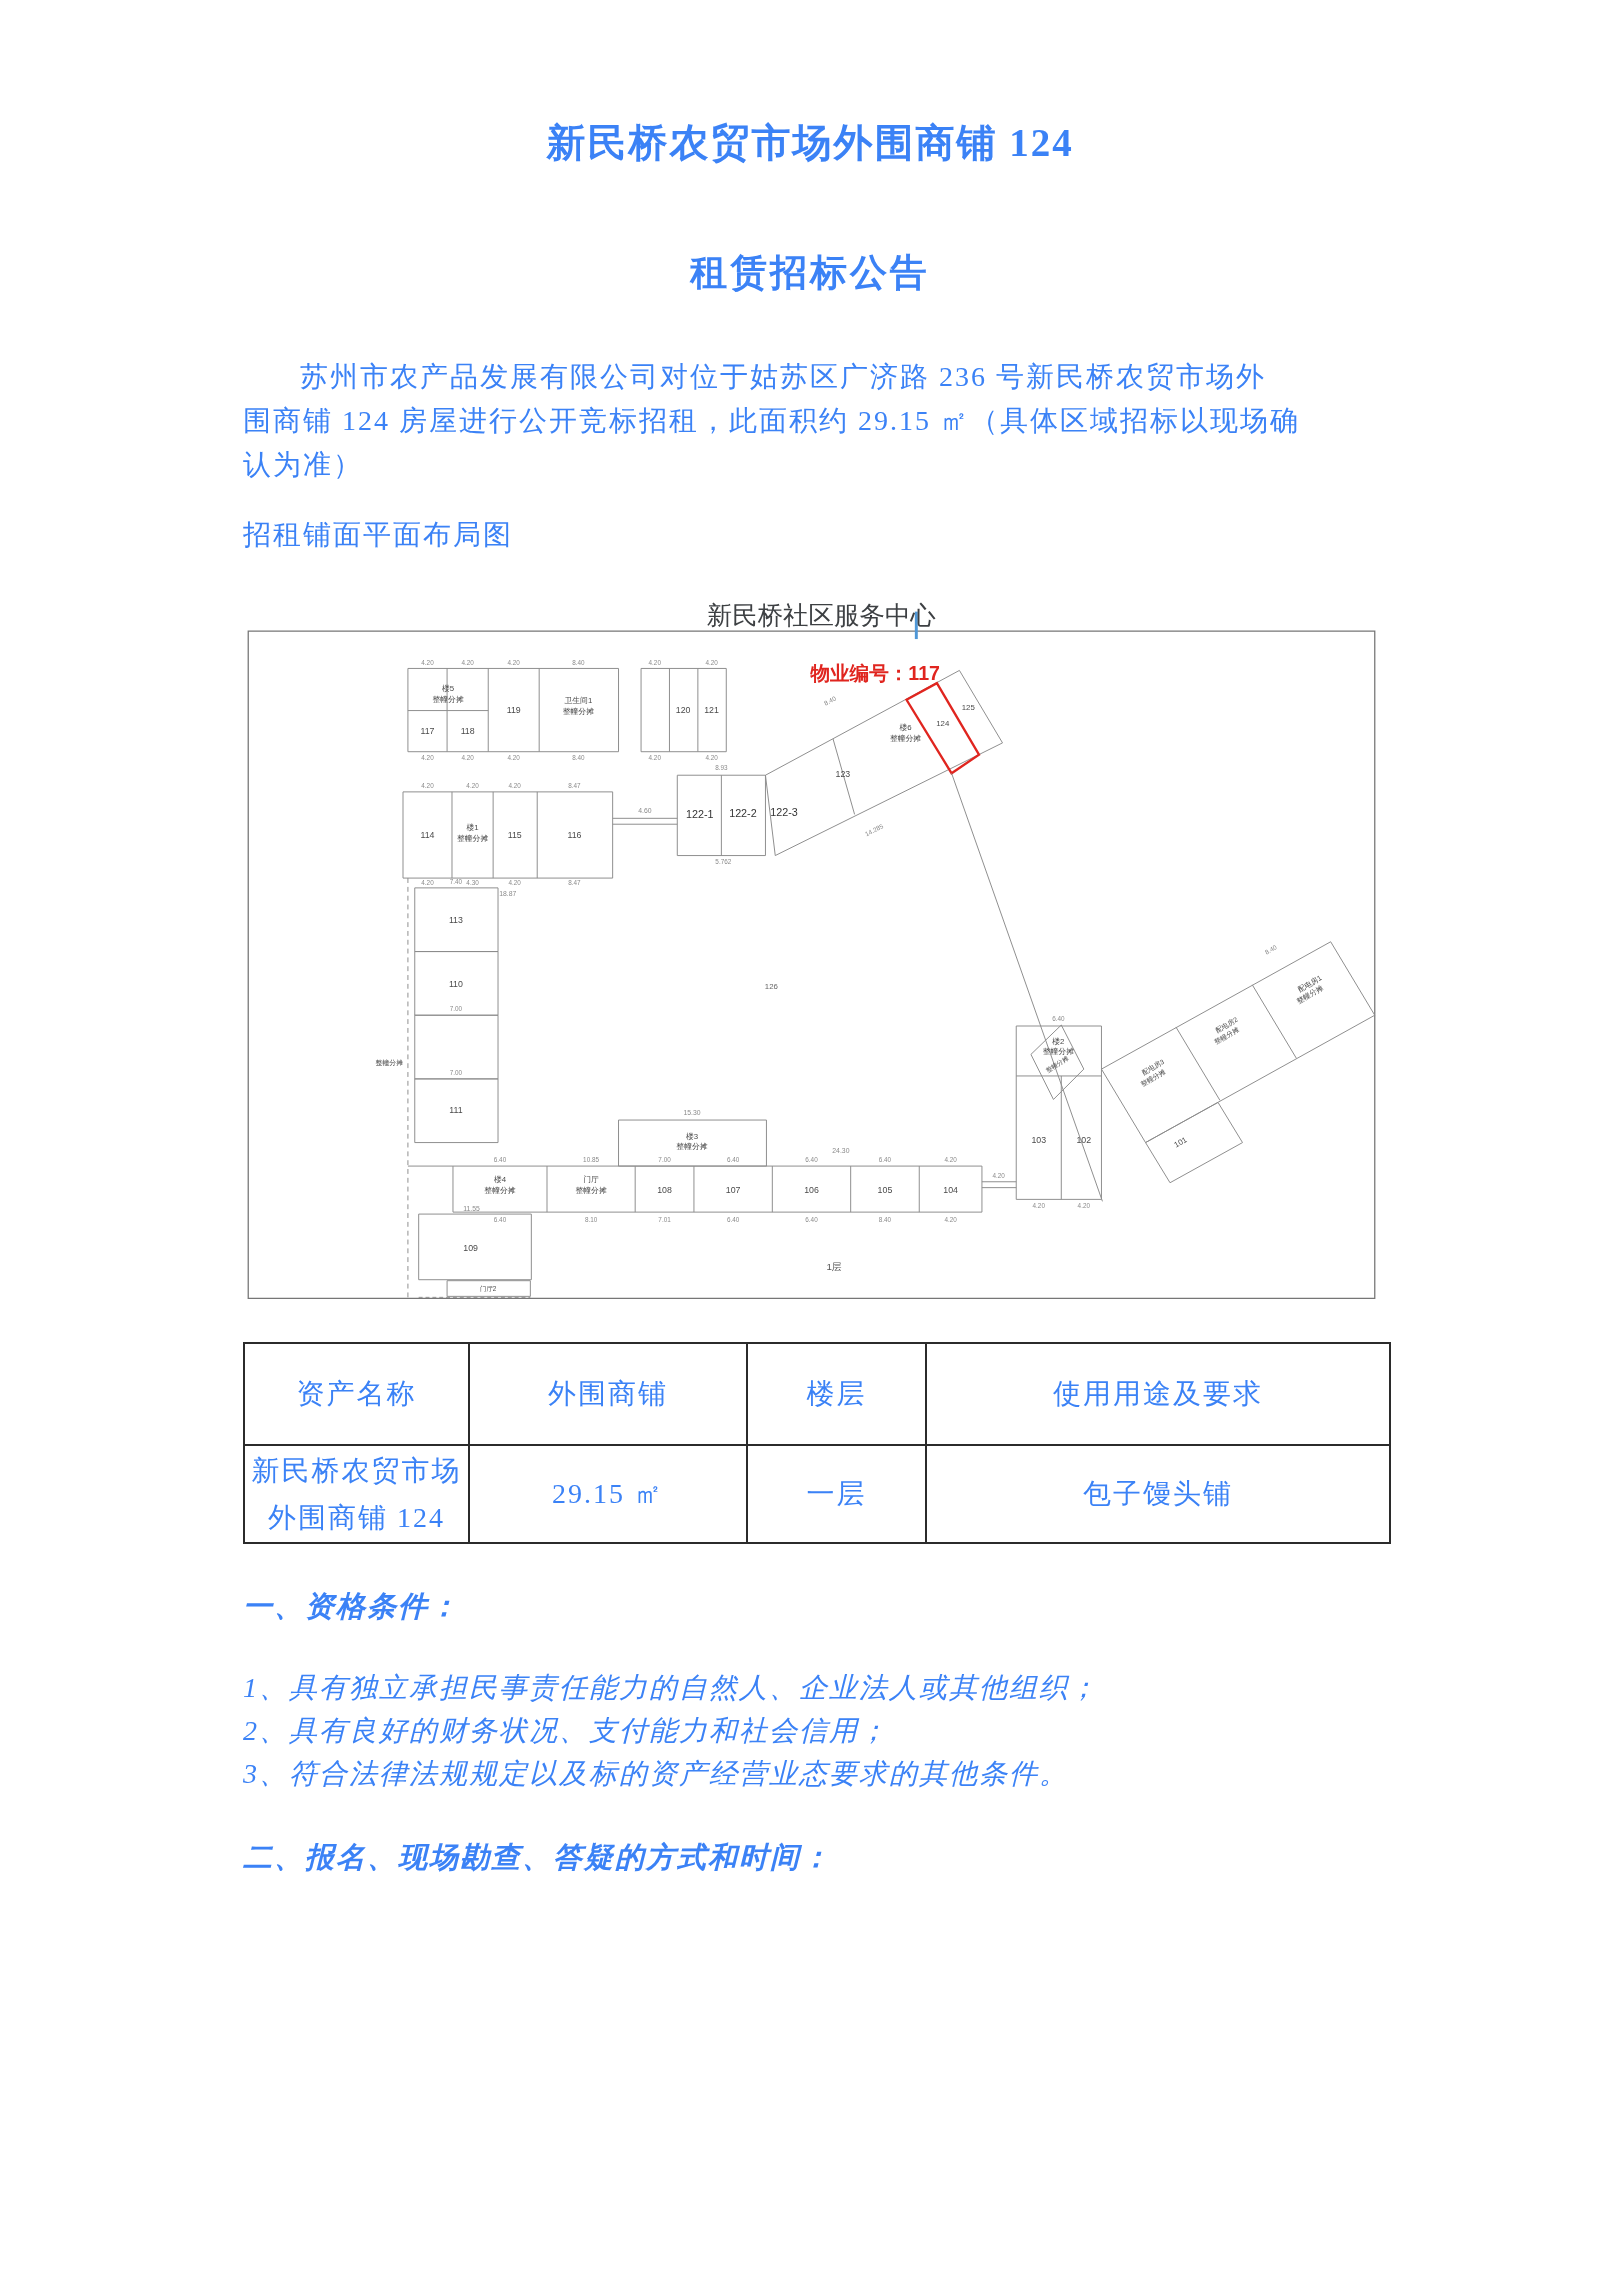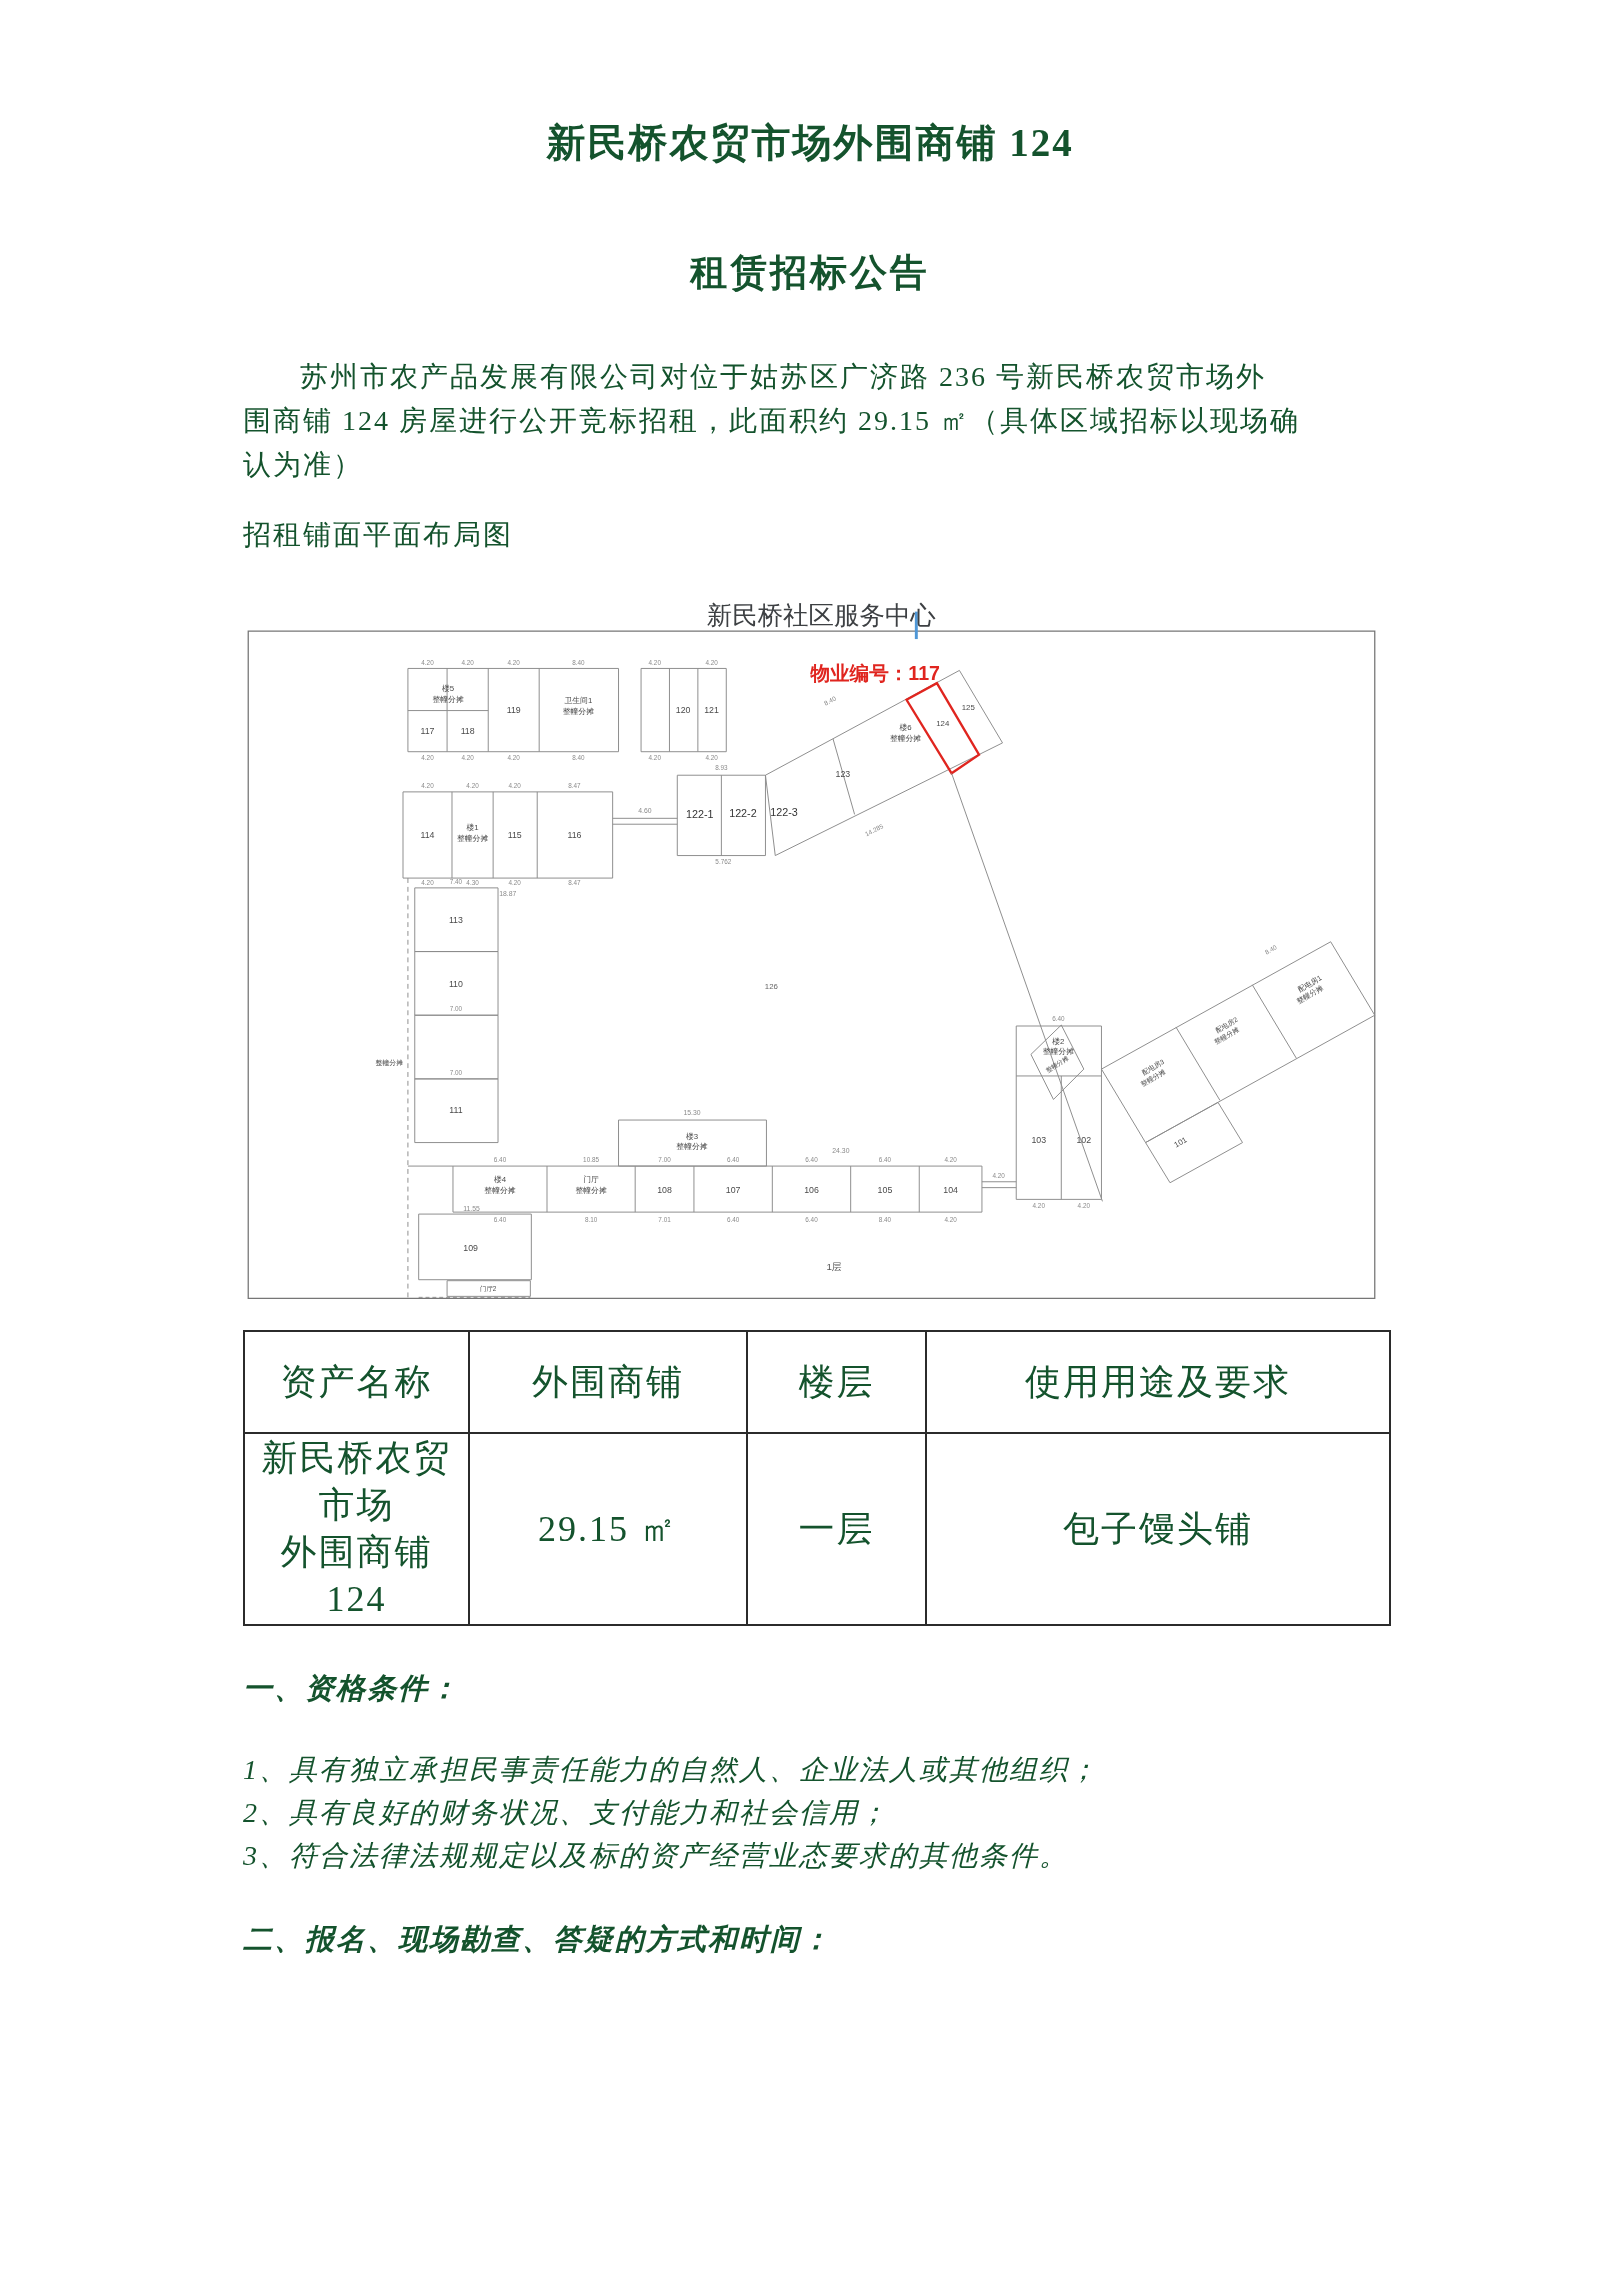--- a/index.html
+++ b/index.html
@@ -1,27 +1,27 @@
 <!DOCTYPE html>
 <html><head>
 <meta charset="utf-8">
 <style>
   html,body{margin:0;padding:0;background:#ffffff;}
   .page{position:relative;width:1620px;height:2292px;background:#fff;overflow:hidden;
-        font-family:"Liberation Serif","DejaVu Serif",serif;color:#14532d;}
+        font-family:"Liberation Serif","DejaVu Serif",serif;color:#3b82f6;}
   .content{margin:0 243px;}
   .doc-title{padding-top:116px;text-align:center;font-size:39px;font-weight:bold;letter-spacing:2px;}
   .doc-subtitle{margin-top:78px;text-align:center;font-size:37px;font-weight:bold;letter-spacing:2.9px;}
   .intro{margin-top:57px;font-size:28px;line-height:44px;letter-spacing:2px;}
   .indent{text-indent:57px;}
   .caption{margin-top:29px;font-size:28px;letter-spacing:2px;}
   .figure{position:relative;margin-top:40px;width:1137px;height:720px;}
   .figure svg{position:absolute;left:0;top:0;font-family:"Liberation Sans","DejaVu Sans",sans-serif;}
-  table.spec{border-collapse:collapse;margin-top:16px;width:1147px;table-layout:fixed;
-             font-size:36px;letter-spacing:2px;}
+  table.spec{border-collapse:collapse;margin-top:28px;width:1147px;table-layout:fixed;
+             font-size:28px;letter-spacing:2px;}
   table.spec td{border:2px solid #2b2b2b;text-align:center;vertical-align:middle;}
   table.spec{border-top:2.9px solid #2b2b2b;border-bottom:2.9px solid #2b2b2b;}
   tr.hdr td{height:98px;}
   tr.data td{height:94px;}
   .cell-lines{line-height:47px;text-align:center;}
   .sec-heading{margin-top:43px;font-size:29px;font-weight:bold;letter-spacing:2px;
                font-family:"Liberation Sans","DejaVu Sans",sans-serif;font-style:italic;}
   .sec-list{margin-top:39px;font-size:28px;line-height:43px;letter-spacing:2px;font-style:italic;}
   .sec-para{margin-top:35px;font-size:28px;line-height:43px;letter-spacing:2px;}
 </style>

